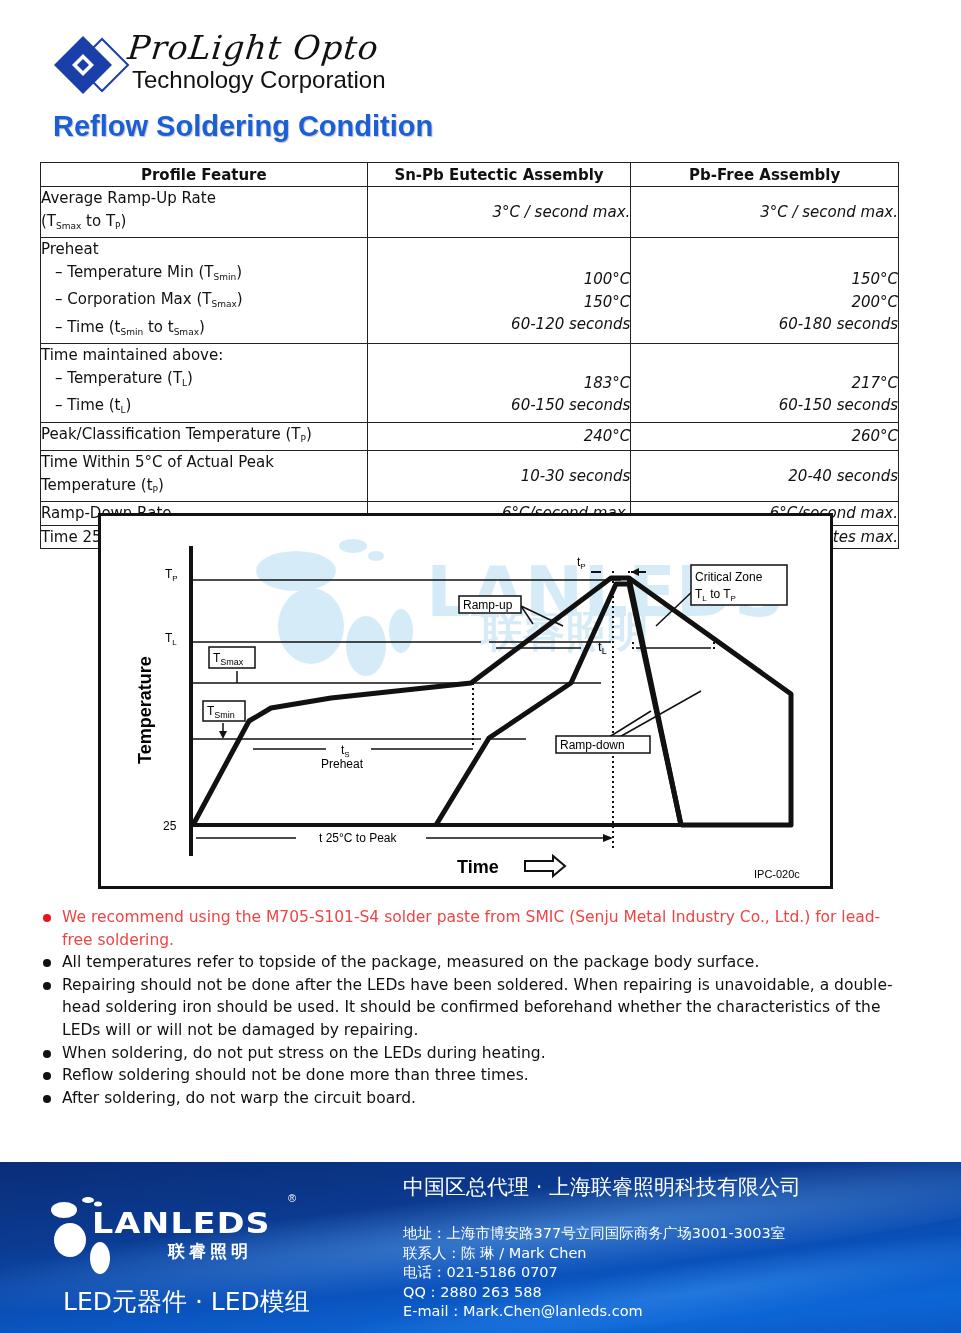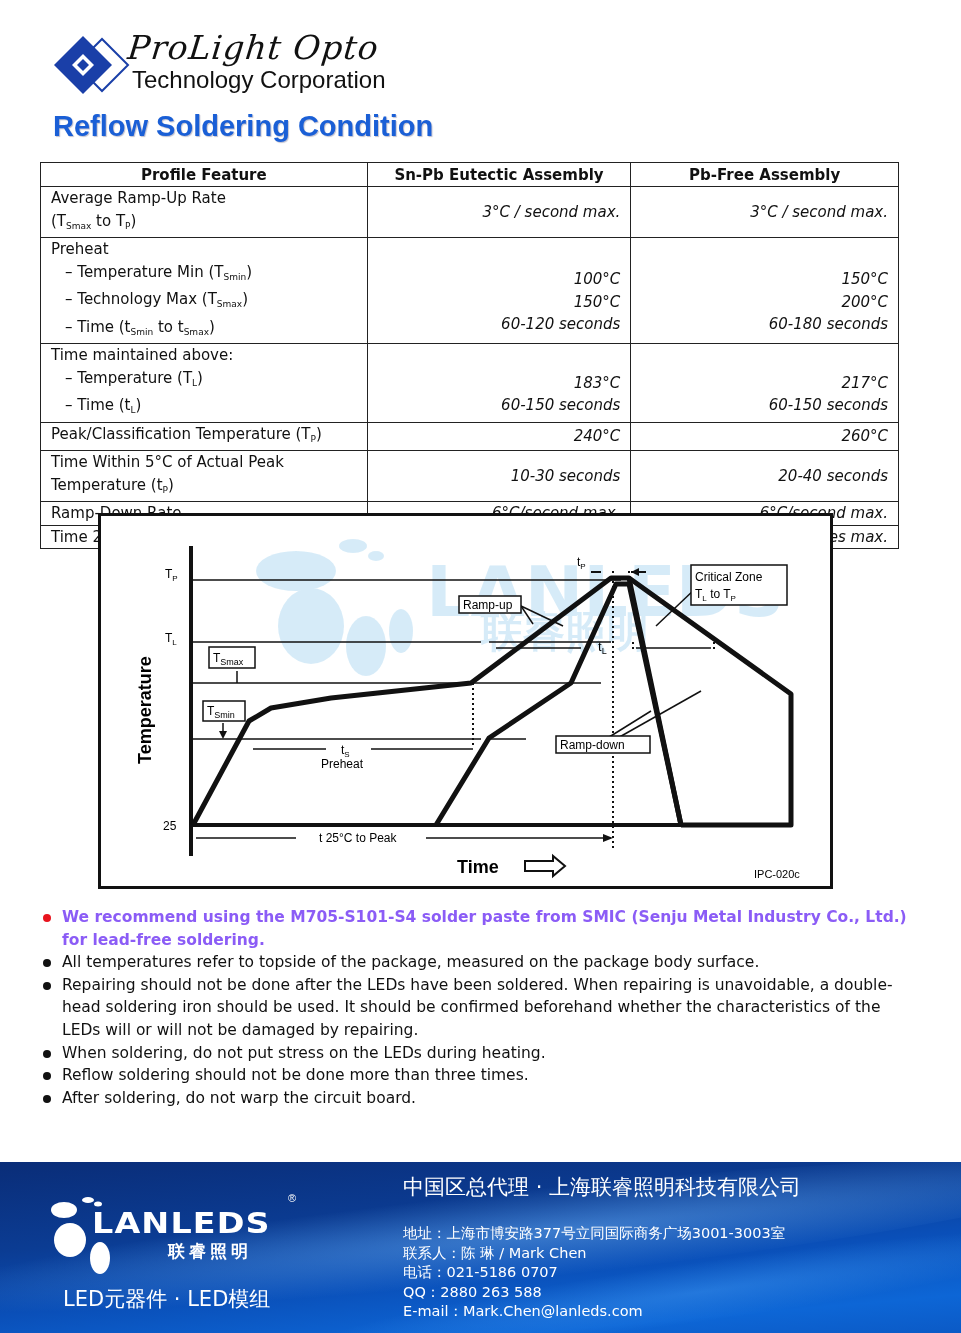--- a/index.html
+++ b/index.html
@@ -9,52 +9,52 @@
   
   .logo { position: absolute; left: 52px; top: 28px; width: 340px; height: 70px; }
   .logo svg { position: absolute; left: 0; top: 4px; }
   .logo-script { position: absolute; left: 76px; top: 0px; font-family: "DejaVu Serif", serif; font-style: italic; font-size: 33px; color: #111; letter-spacing: 1px; transform: skewX(-6deg); }
   .logo-sub { position: absolute; left: 80px; top: 38px; font-family: "Liberation Sans", sans-serif; font-size: 24px; color: #111; }
 
   .doc-title { position: absolute; left: 53px; top: 110px; font-family: "Liberation Sans", sans-serif; font-weight: bold; font-size: 29px; color: #1a5fd6; text-shadow: 1px 1px 1px rgba(0,0,60,0.25); }
 
   
   table.spec { position: absolute; left: 40px; top: 162px; width: 859px; border-collapse: collapse; font-family: "DejaVu Sans", sans-serif; font-size: 15px; }
-  table.spec td, table.spec th { border: 1px solid #222; padding: 0 10px; line-height: 22.5px; vertical-align: middle; }
+  table.spec td, table.spec th { border: 1px solid #222; padding: 0 0; line-height: 22.5px; vertical-align: middle; }
   table.spec th { font-weight: bold; text-align: center; height: 24px; line-height: 22px; font-size: 15px; }
   table.spec td.c { text-align: right; font-style: italic; }
   table.spec td.feat { text-align: left; margin-left: 8px; }
   .col1 { width: 327px; } .col2 { width: 264px; } .col3 { width: 268px; }
   .ind { padding-left: 14px; display: block; }
   sub { font-size: 9px; vertical-align: -3px; }
   .ln { display: block; }
 
   
   .chart { position: absolute; left: 98px; top: 513px; width: 735px; height: 376px; border: 3px solid #111; background: #fff; }
   .chart svg { position: absolute; left: 0; top: 0; }
 
   
   .notes { position: absolute; left: 40px; top: 906px; width: 870px; font-family: "DejaVu Sans", sans-serif; font-size: 15.5px; line-height: 22.6px; }
   .note { position: relative; padding-left: 22px; }
   .note .bullet { position: absolute; left: 3px; top: 8px; width: 8px; height: 8px; border-radius: 50%; background: #111; }
-  .note.red { color: #8b5cf6; font-weight: bold; }
+  .note.red { color: #ef4444; font-weight: normal; }
   .note.red .bullet { background: #e8141e; }
 
   
   .footer { position: absolute; left: 0; top: 1162px; width: 961px; height: 171px; overflow: hidden;
     background: linear-gradient(175deg, #0a2d78 0%, #0b3c93 35%, #0a4fb8 60%, #0d66d6 85%, #0b5ac6 100%); }
   .footer .sheen { position: absolute; left: -100px; top: 30px; width: 1200px; height: 90px; border-radius: 50%;
     background: radial-gradient(ellipse at 55% 50%, rgba(120,190,255,0.45), rgba(120,190,255,0) 70%); transform: rotate(-6deg); }
   .footer .sheen2 { position: absolute; left: 300px; top: 100px; width: 800px; height: 60px; border-radius: 50%;
     background: radial-gradient(ellipse at 50% 50%, rgba(80,170,255,0.35), rgba(80,170,255,0) 70%); transform: rotate(-8deg); }
   .brand { position: absolute; left: 50px; top: 30px; width: 260px; height: 90px; }
   .brand-word { position: absolute; left: 42px; top: 14px; font-family: "DejaVu Sans", sans-serif; font-weight: bold; font-size: 29px; color: #fff; letter-spacing: 1px; transform: scaleX(1.15); transform-origin: left; }
   .brand-cn { position: absolute; left: 118px; top: 48px; font-family: "DejaVu Sans", sans-serif; font-weight: bold; font-size: 17px; color: #fff; letter-spacing: 4px; }
   .brand-reg { position: absolute; left: 238px; top: 0px; font-size: 11px; color: #fff; }
-  .tagline { position: absolute; left: 63px; top: 123px; font-family: "DejaVu Sans", sans-serif; font-size: 21px; color: #fff; }
+  .tagline { position: absolute; left: 63px; top: 123px; font-family: "DejaVu Sans", sans-serif; font-size: 25px; color: #fff; }
   .contact { position: absolute; left: 403px; top: 10px; color: #fff; font-family: "DejaVu Sans", sans-serif; }
   .contact .company { font-size: 21px; line-height: 30px; margin-bottom: 22px; }
   .contact .row { font-size: 14.5px; line-height: 19.5px; }
 </style>
 </head>
 <body>
 
 <div class="logo">
   <svg width="80" height="66" viewBox="0 0 80 66">
     <polygon points="2,33 31,4 60,33 31,62" fill="#1a3fa8"></polygon>
@@ -80,21 +80,21 @@
       <span class="ln">Average Ramp-Up Rate</span>
       <span class="ln"><span>(T</span><sub>Smax</sub><span>  to T</span><sub>P</sub><span>)</span></span>
     </td>
     <td class="c">3°C / second max.</td>
     <td class="c">3°C / second max.</td>
   </tr>
   <tr>
     <td class="feat">
       <span class="ln">Preheat</span>
       <span class="ln ind"><span>– Temperature Min (T</span><sub>Smin</sub><span>)</span></span>
-      <span class="ln ind"><span>– Technology Max (T</span><sub>Smax</sub><span>)</span></span>
+      <span class="ln ind"><span>– Corporation Max (T</span><sub>Smax</sub><span>)</span></span>
       <span class="ln ind"><span>– Time (t</span><sub>Smin</sub><span>  to t</span><sub>Smax</sub><span>)</span></span>
     </td>
     <td class="c">
       <span class="ln">&nbsp;</span>
       <span class="ln">100°C</span>
       <span class="ln">150°C</span>
       <span class="ln">60-120 seconds</span>
     </td>
     <td class="c">
       <span class="ln">&nbsp;</span>

